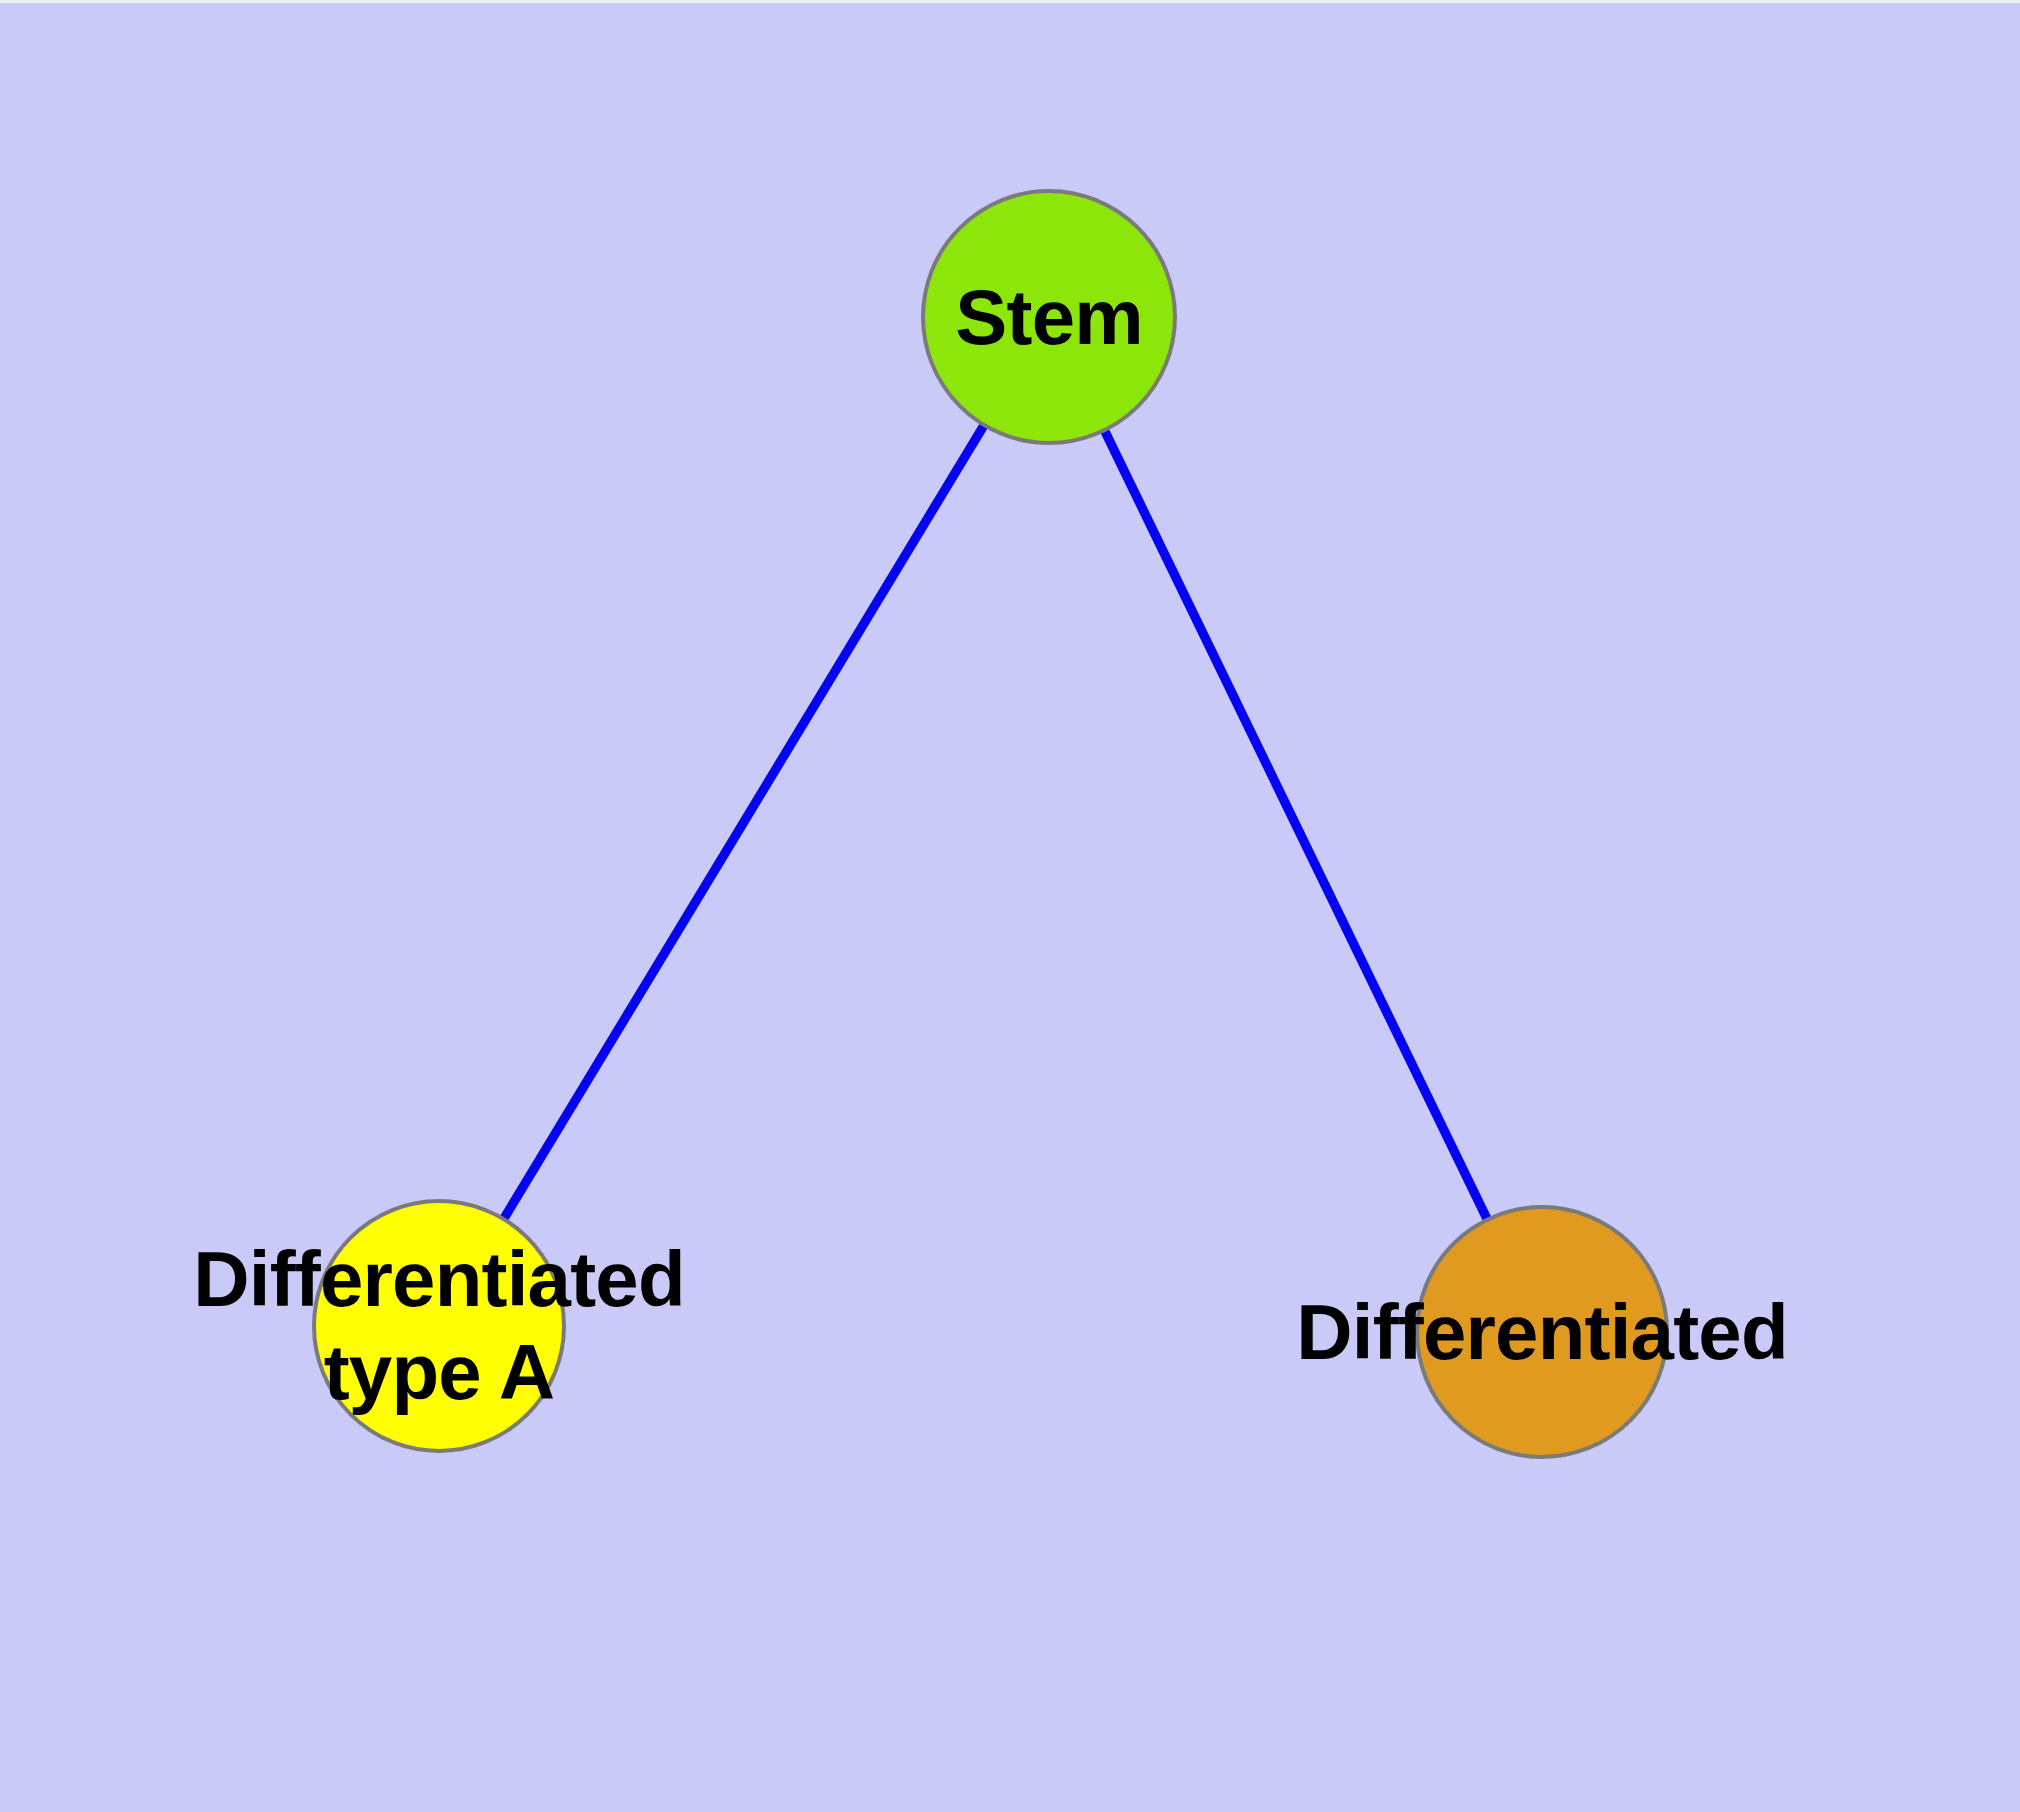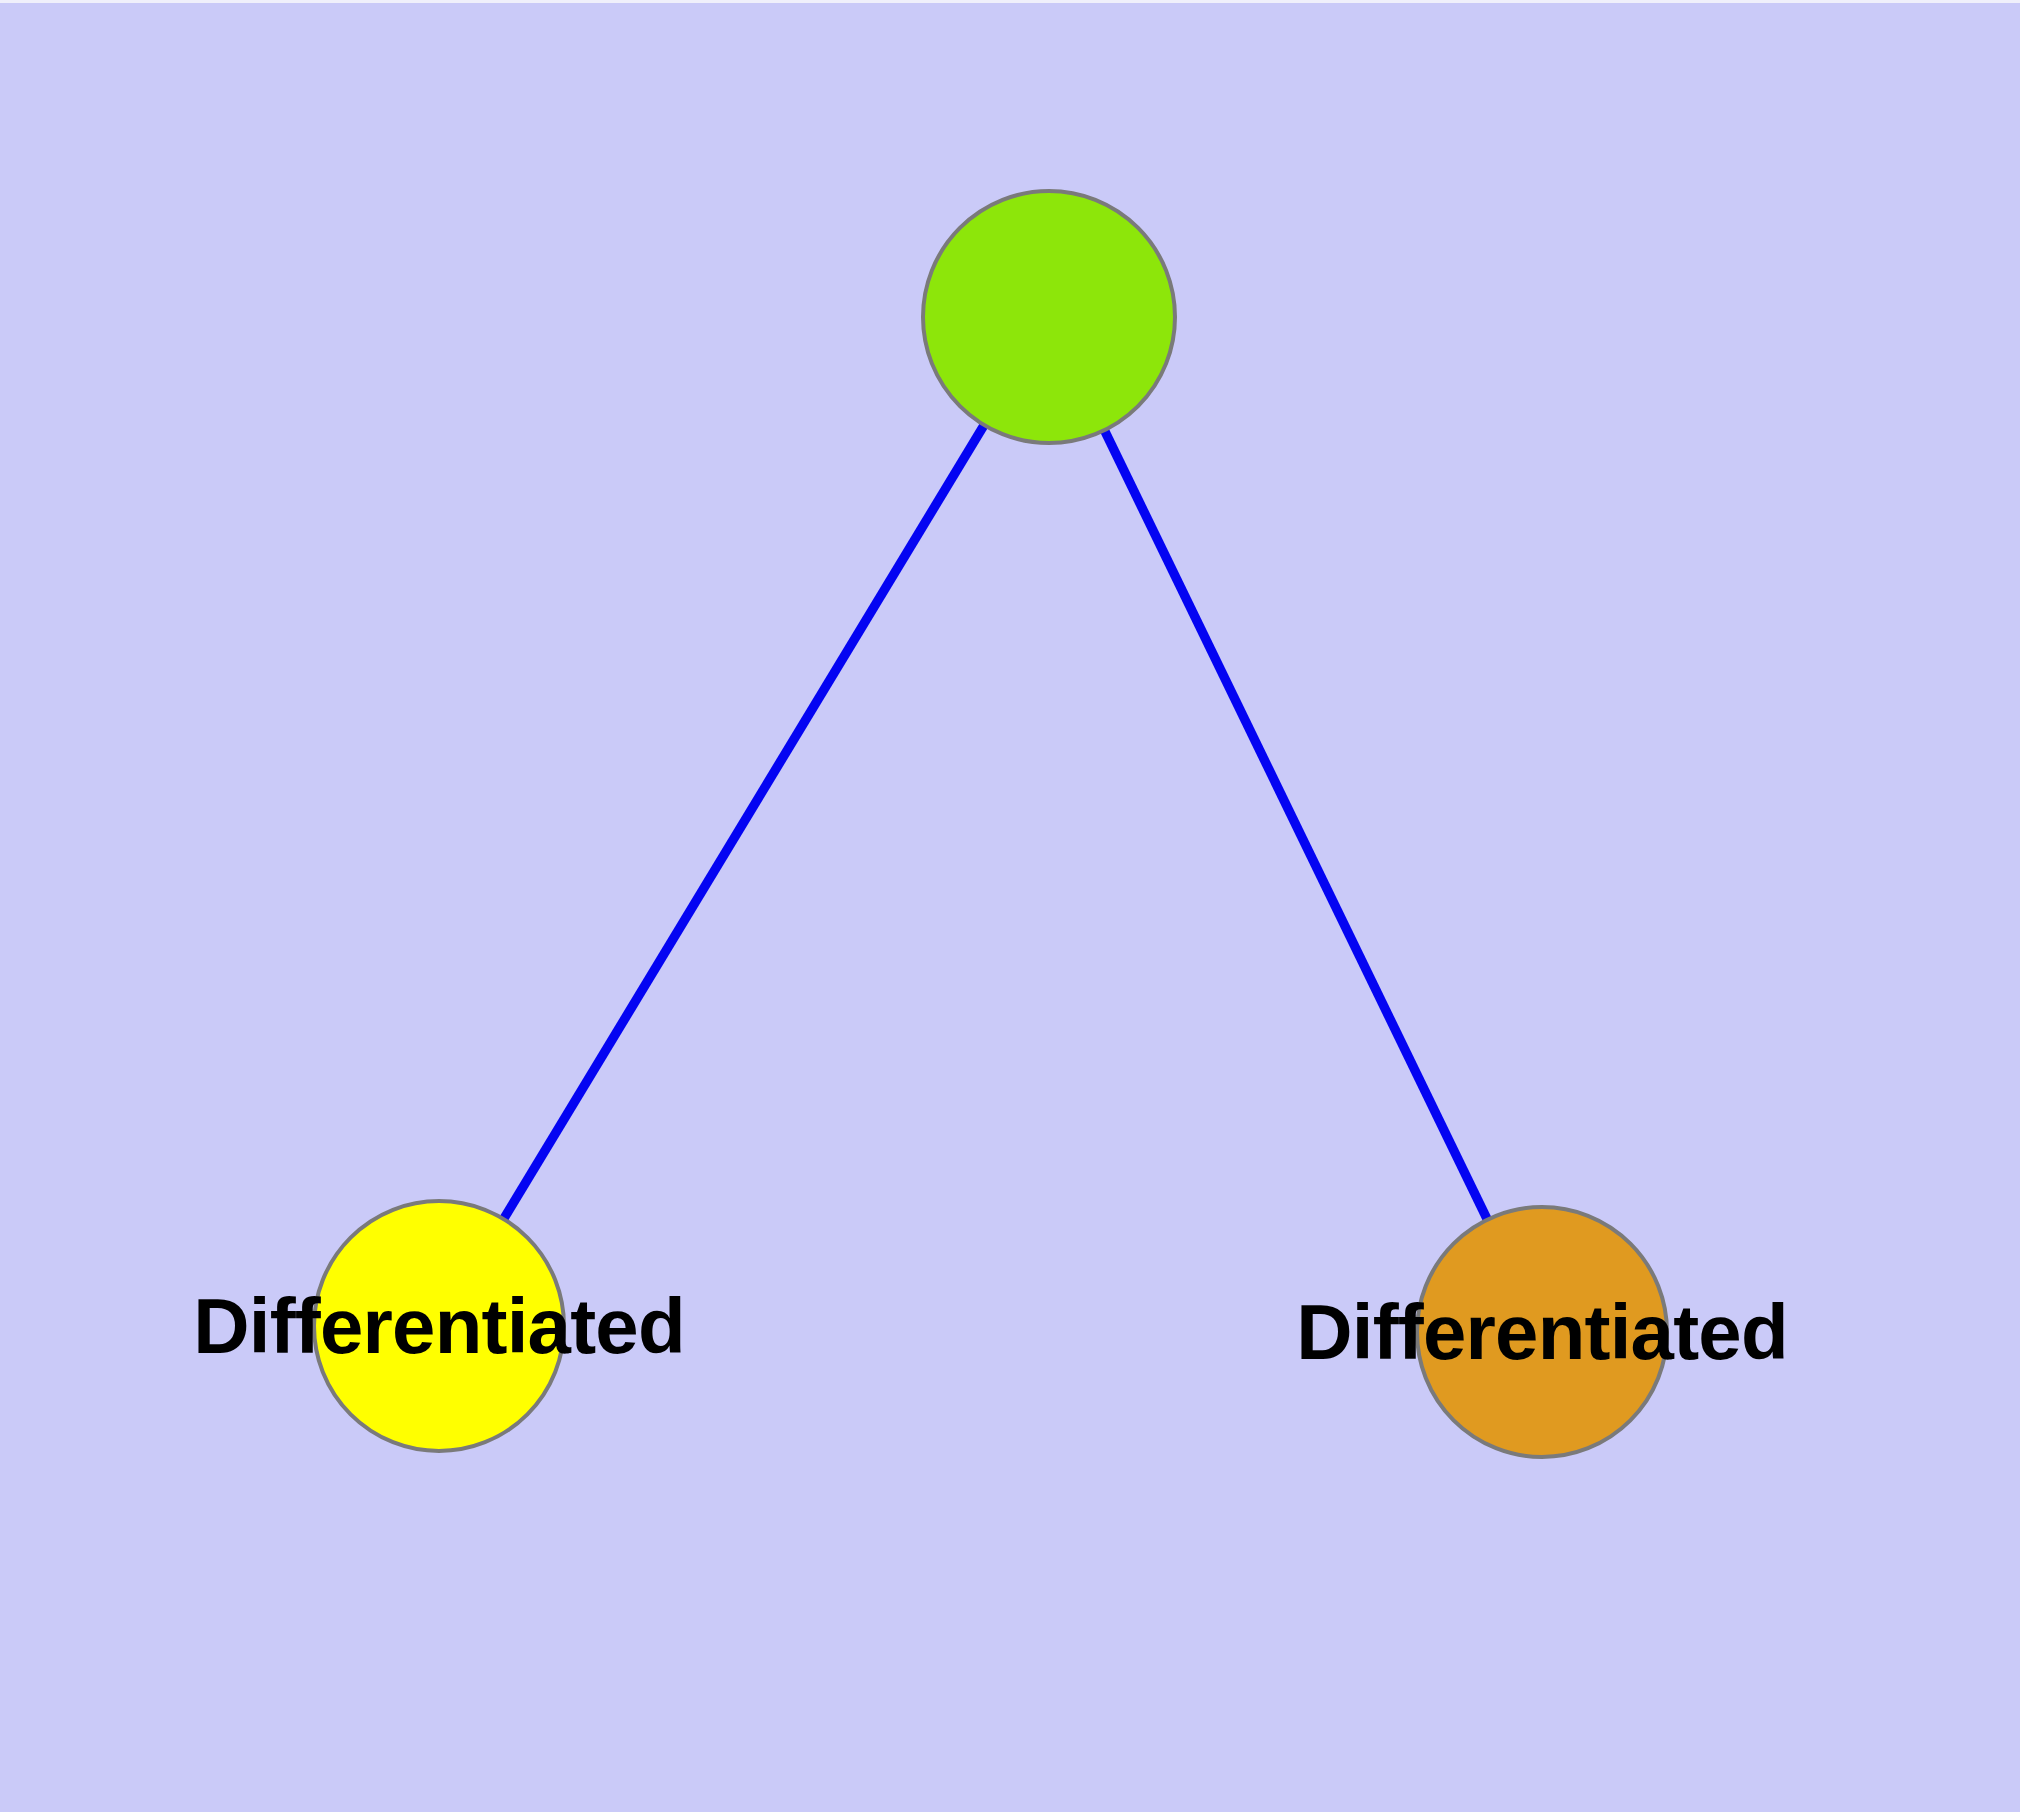--- a/index.html
+++ b/index.html
@@ -57,23 +57,27 @@
 
   <svg class="edge-layer" viewBox="0 0 2384 2138" preserveAspectRatio="none">
     <line x1="1238" y1="374" x2="518" y2="1564" stroke="#0404f2" stroke-width="11"></line>
     <line x1="1238" y1="374" x2="1819" y2="1572" stroke="#0404f2" stroke-width="11"></line>
   </svg>
 
   <div class="node" style="left: 1049px; top: 317px; width: 256px; height: 256px; background: rgb(141, 230, 10); border-color: rgb(122, 122, 122); border-width: 4.2px;"></div>
   <div class="node" style="left: 439px; top: 1326px; width: 254px; height: 254px; background: rgb(255, 255, 0); border-color: rgb(122, 122, 122); border-width: 4.2px;"></div>
   <div class="node" style="left: 1542px; top: 1332px; width: 254px; height: 254px; background: rgb(224, 154, 32); border-color: rgb(122, 122, 122); border-width: 4.2px;"></div>
 
+  <div class="label" style="left: 1049px; top: 317px; color: rgb(0, 0, 0);">
+    <div>Stem</div>
+  </div>
 
   <div class="label" style="left: 439px; top: 1326px; color: rgb(0, 0, 0);">
     <div>Differentiated</div>
+    <div>type A</div>
   </div>
 
   <div class="label" style="left: 1542px; top: 1332px; color: rgb(0, 0, 0);">
     <div>Differentiated</div>
   </div>
 
 </div>
 
 
 </body></html>

